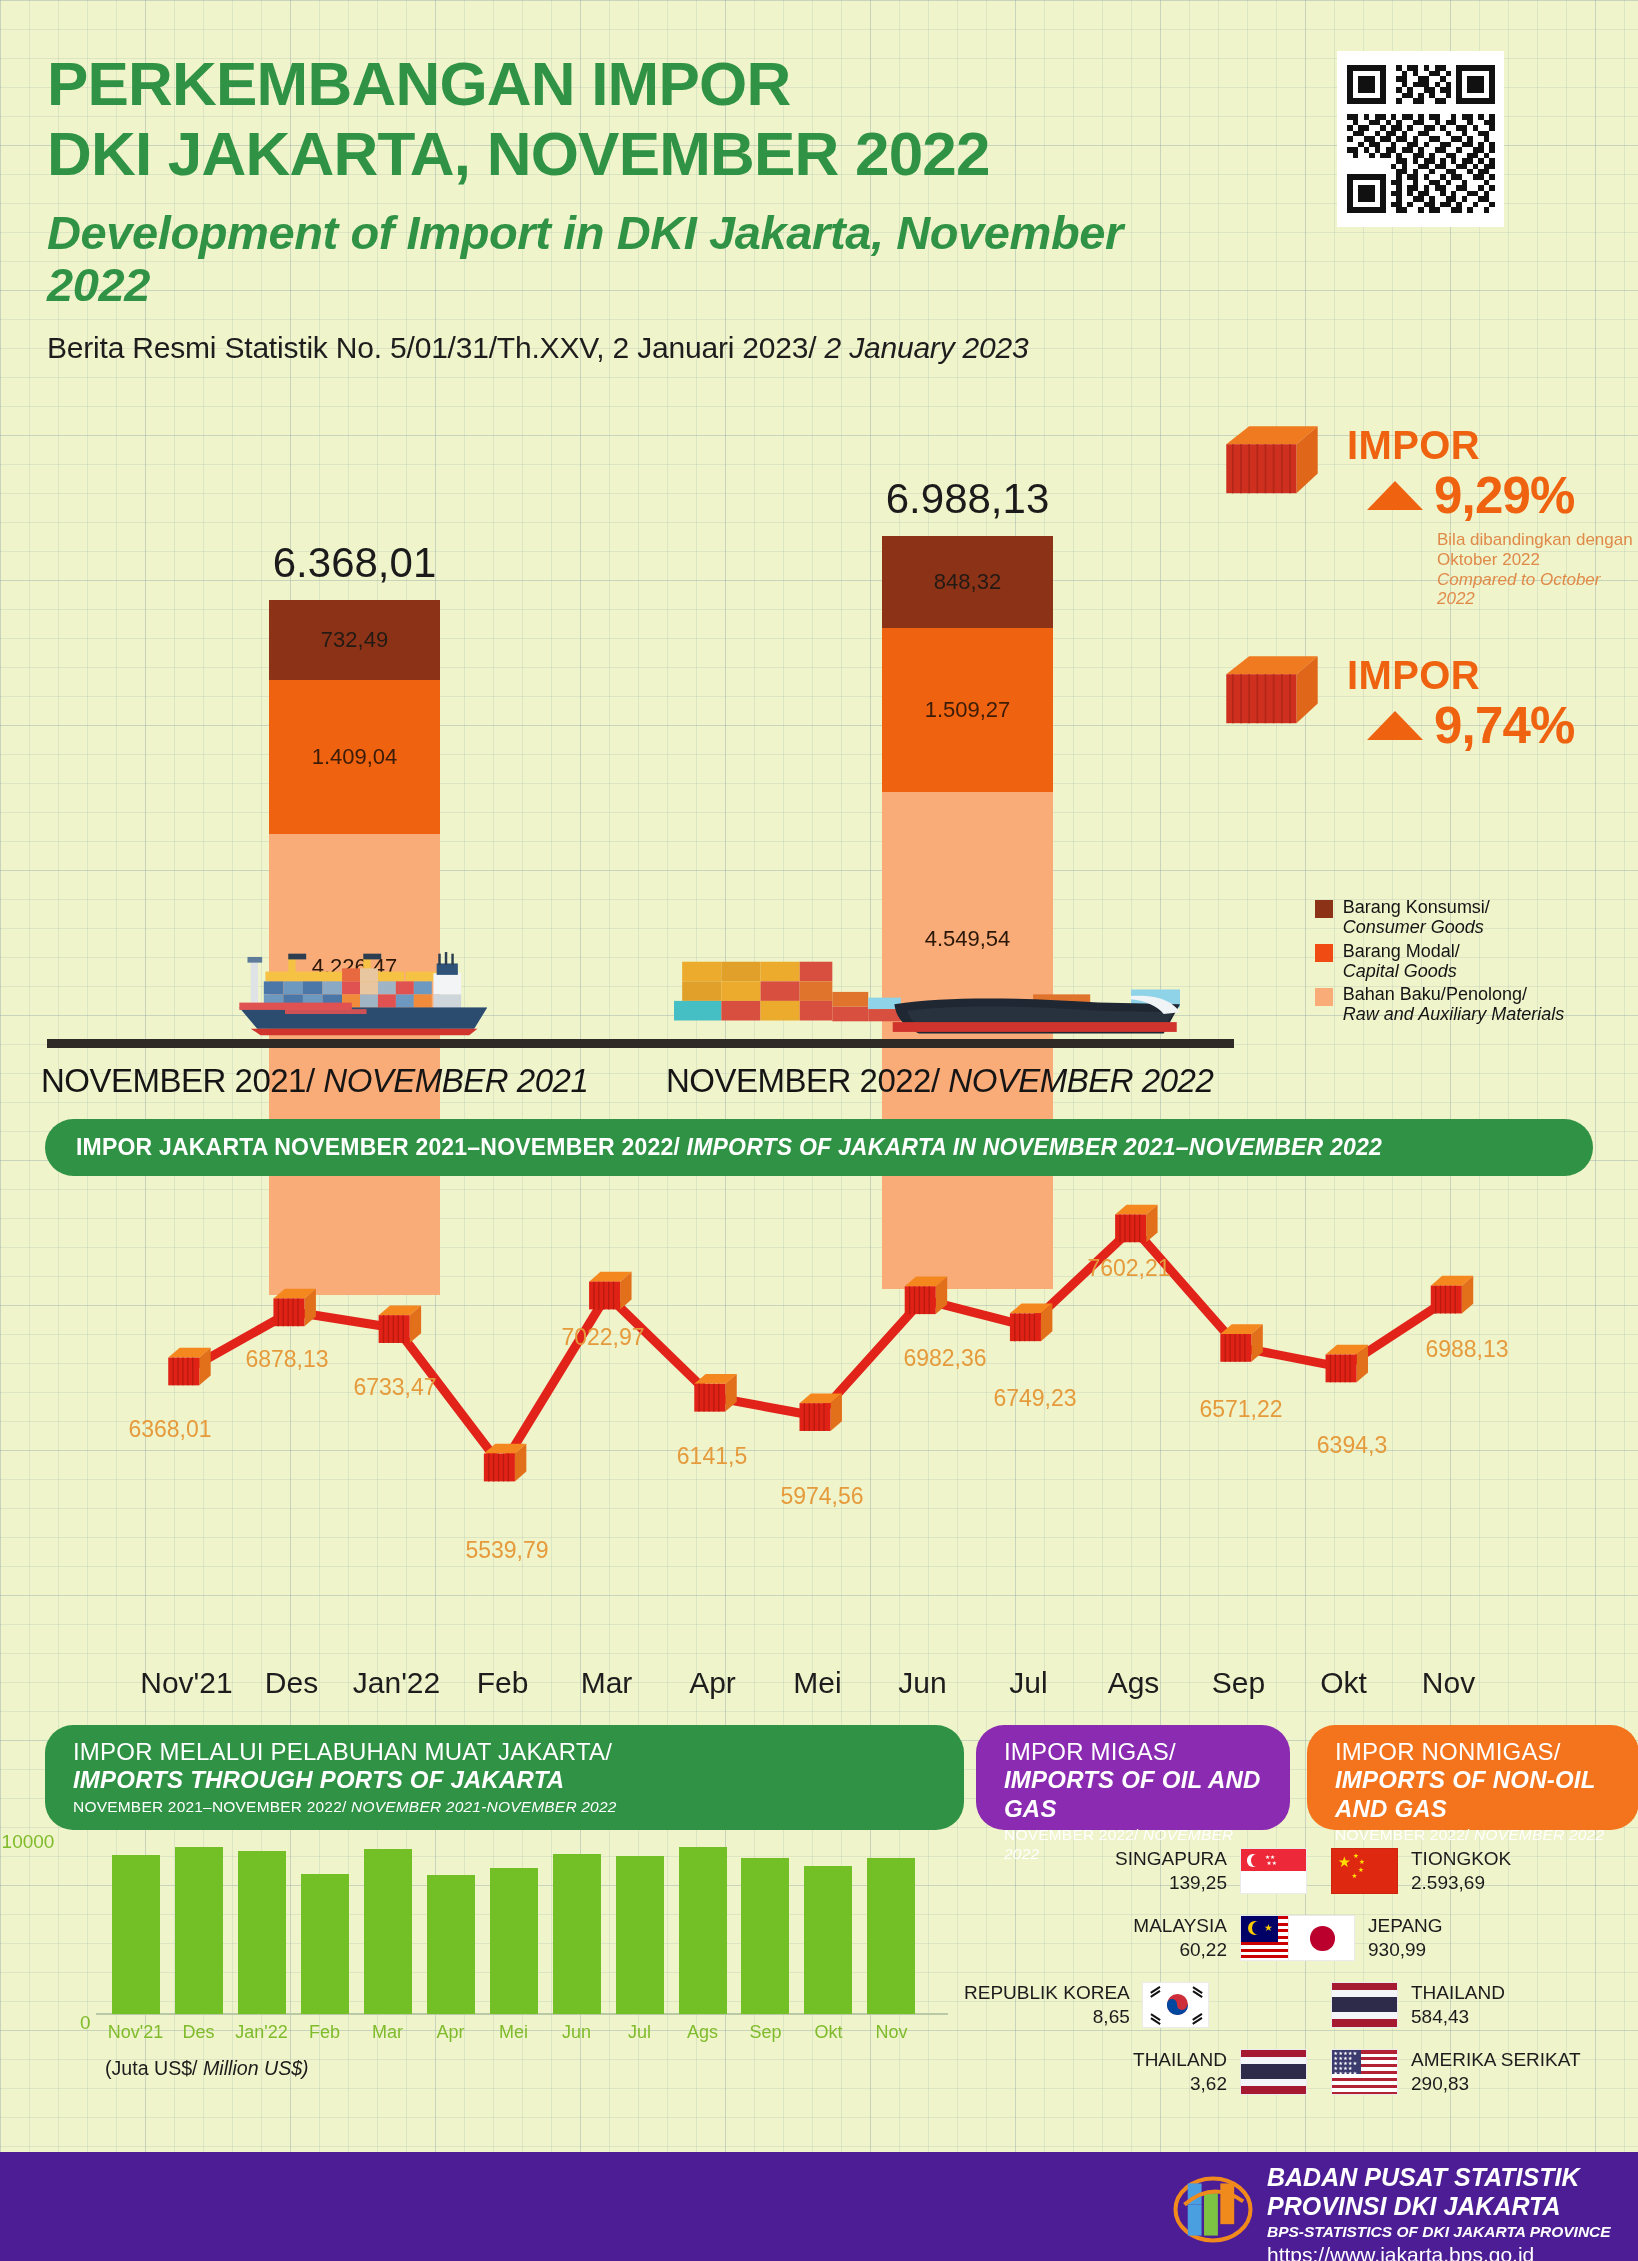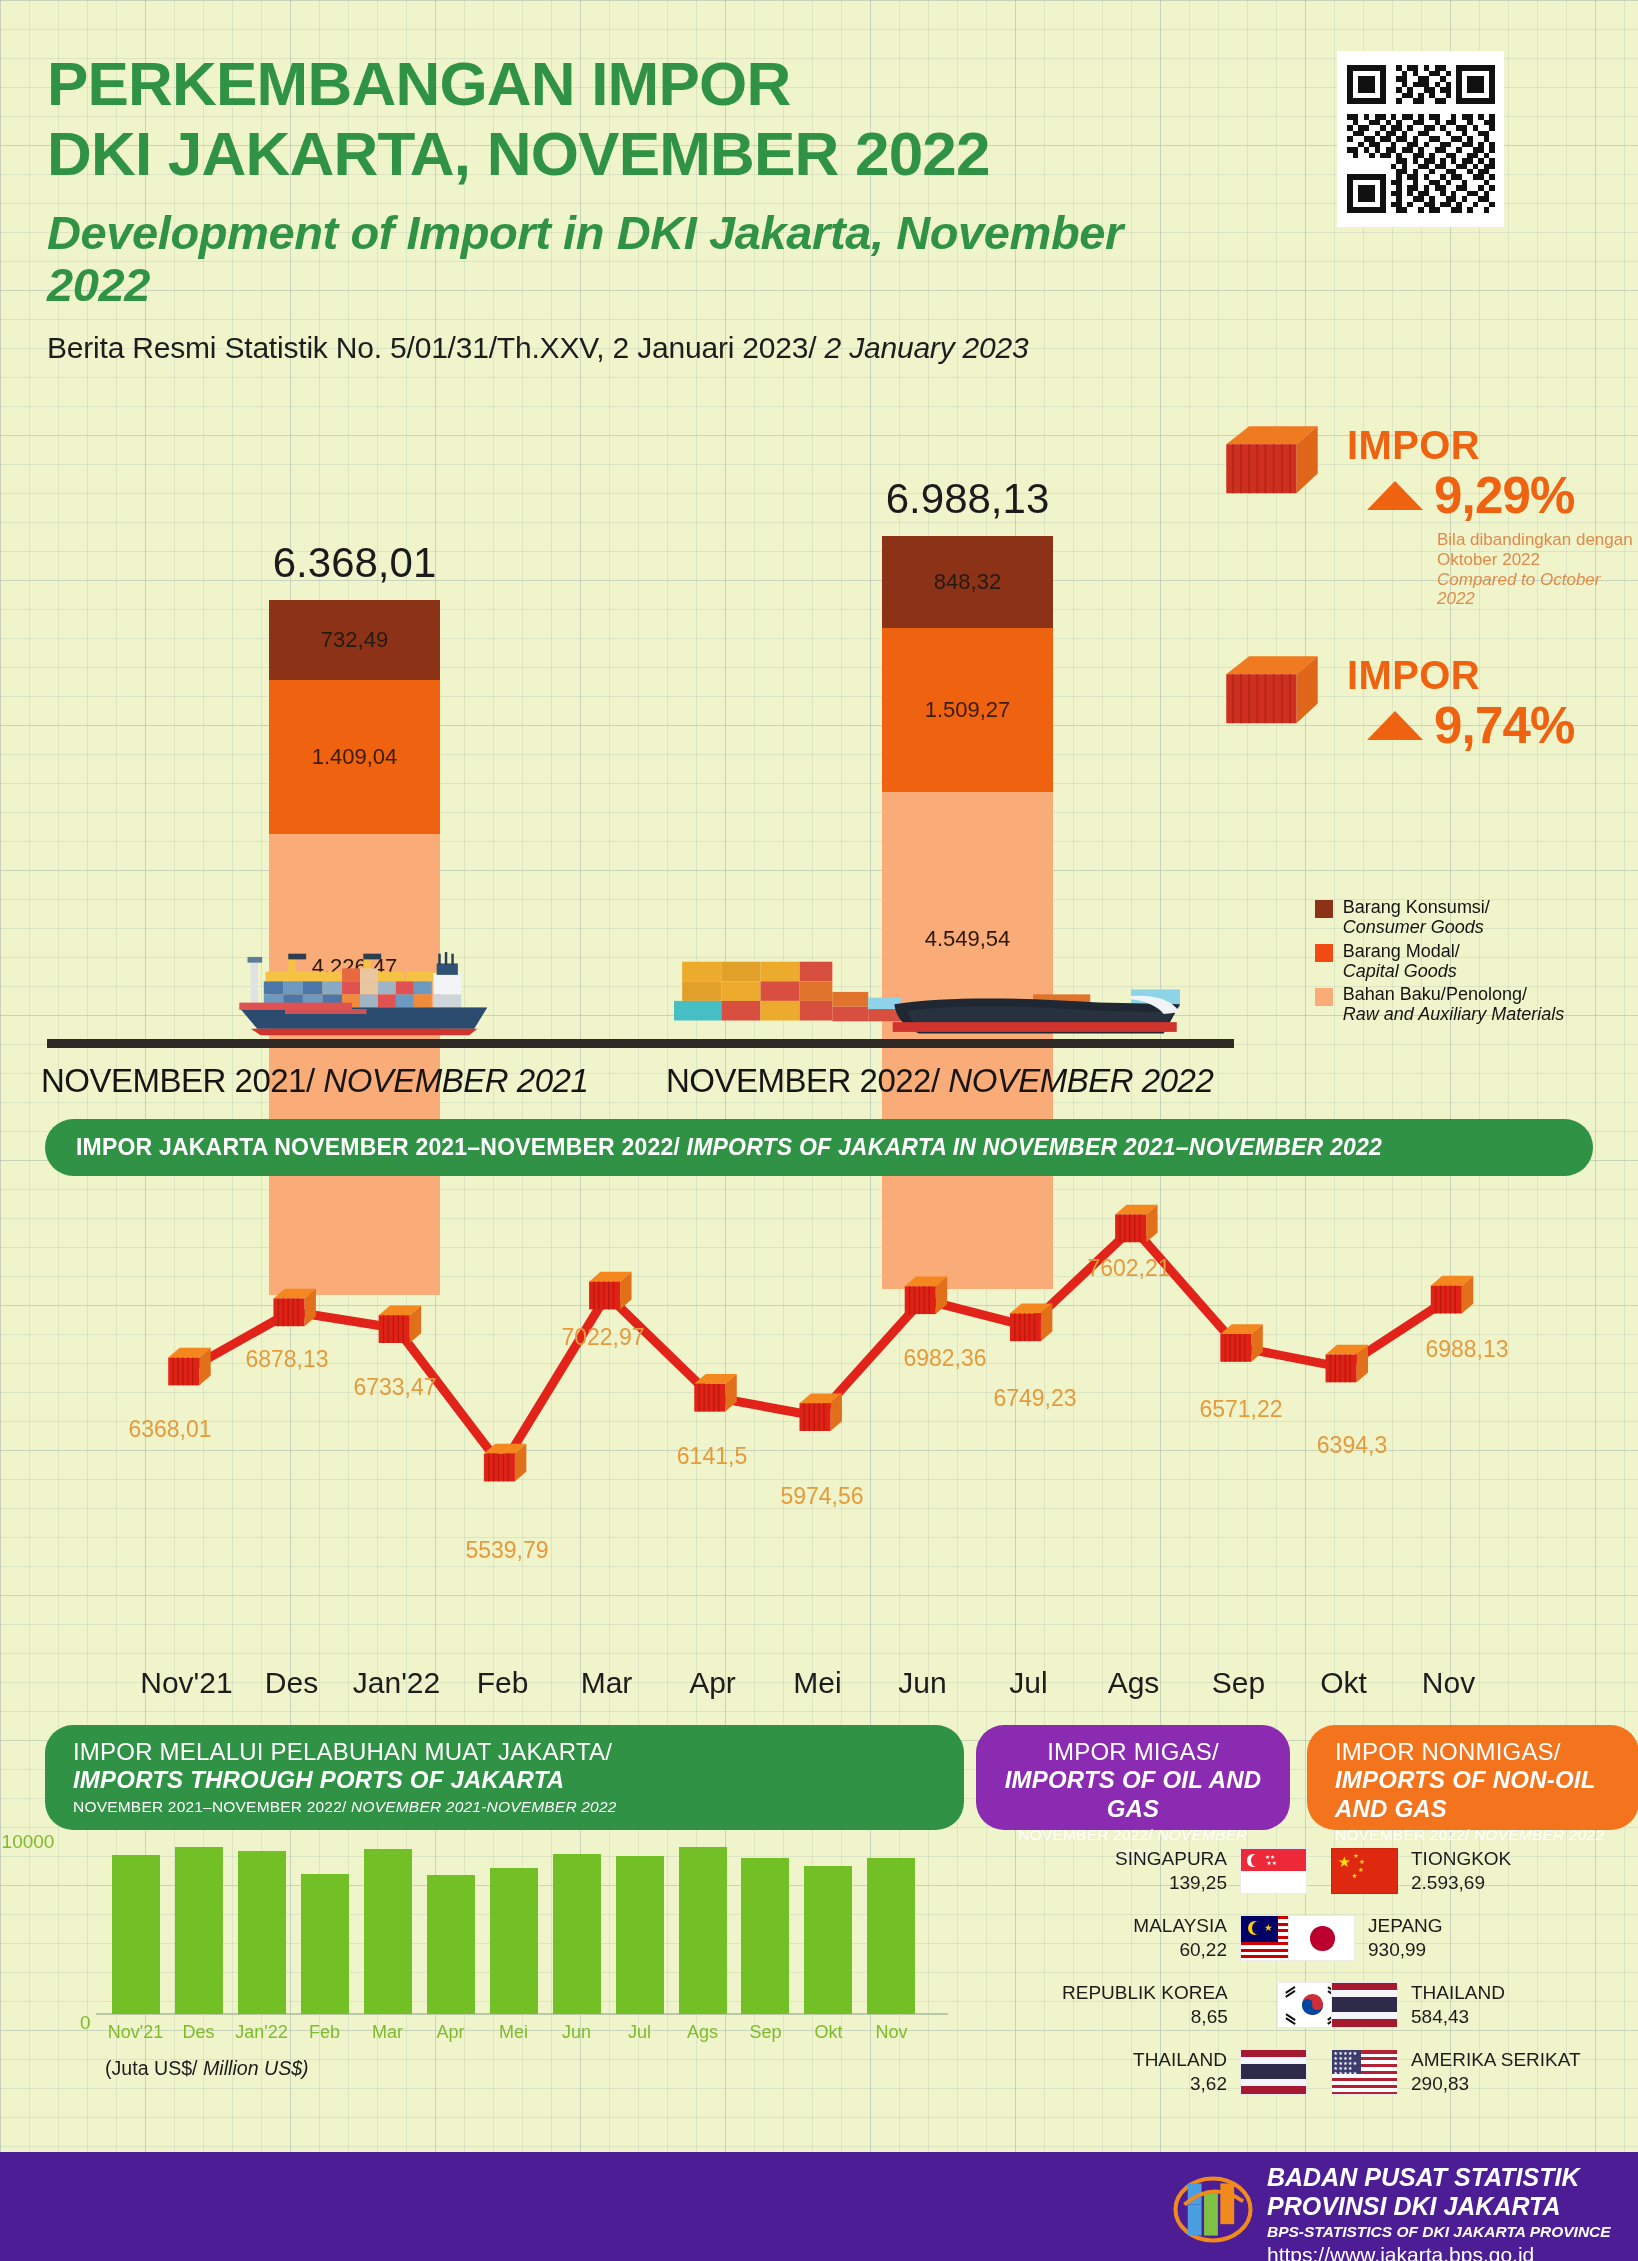--- a/index.html
+++ b/index.html
@@ -108,21 +108,21 @@
   #months{left:0;top:1666px;width:1639px;height:49px;}
   .mlbl{position:absolute;font-size:30px;color:#1d1d1d;text-align:center;}
 
   
   .panel{position:absolute;border-radius:28px;color:#fff;padding:13px 24.5px 11.4px 28px;box-sizing:border-box;}
   .panel .p1{font-size:24px;font-weight:normal;line-height:1.18;letter-spacing:0.2px;}
   .panel .p2{font-size:24px;font-weight:bold;font-style:italic;line-height:1.18;letter-spacing:0.2px;}
   .panel .p3{font-size:15.5px;line-height:1.2;margin-top:3.3px;letter-spacing:0.2px;}
   .panel .p3 i{font-style:italic;}
   #panel-ports{left:45px;top:1725px;width:919px;height:105px;background:#2f9244;}
-  #panel-migas{left:976px;top:1725px;width:314px;height:105px;background:#8b2bb2;text-align:center;padding-right:28px;}
+  #panel-migas{left:976px;top:1725px;width:314px;height:105px;background:#8b2bb2;text-align:left;padding-right:28px;}
   #panel-non{left:1307px;top:1725px;width:332px;height:105px;background:#f3741c;}
 
   
   #gbars{left:0px;top:1837px;width:972px;height:278px;}
   .gb{position:absolute;background:#72bf26;bottom:0;}
   .gbaxis{position:absolute;left:96px;right:24.5px;height:1.6px;background:#b9c9a5;}
   .gblbl{position:absolute;font-size:18px;color:#7fbb2b;text-align:center;}
   .gbytick{position:absolute;font-size:19px;color:#7fbb2b;}
   .gbnote{position:absolute;font-size:19.6px;color:#1c1c1c;}
   .gbnote i{font-style:italic;}
@@ -826,21 +826,21 @@
     </div>
     <div class="flag">
       <div style="position:absolute;inset:0;background:repeating-linear-gradient(#CC0001 0 3.3px,#fff 3.3px 6.5px);"></div>
       <div style="position:absolute;left:0;top:0;width:37px;height:26px;background:#010066;"></div>
       <div style="position:absolute;left:6.5px;top:5.7px;width:14px;height:14px;border-radius:50%;background:#FFCC00;"></div>
       <div style="position:absolute;left:10.6px;top:5.7px;width:13px;height:14px;border-radius:50%;background:#010066;"></div>
       <div style="position:absolute;left:23px;top:7.3px;color:#FFCC00;font-size:9.8px;line-height:9.8px;">★</div>
     </div>
   </div>
 
-  <div class="ctry left" style="left:1062px;top:1981px;width:282px;justify-content:space-between;gap:12px;">
+  <div class="ctry left" style="left:964px;top:1981px;width:282px;justify-content:flex-start;gap:12px;">
     <div class="txt">
       <div>REPUBLIK KOREA</div>
       <div class="v">8,65</div>
     </div>
     <div class="flag" style="background:#fff;">
       <div style="position:absolute;left:24px;top:11.4px;width:21px;height:21px;border-radius:50%;background:#CD2E3A;"></div>
       <div style="position:absolute;left:24px;top:22px;width:21px;height:10.6px;border-radius:0 0 21px 21px;background:#0047A0;"></div>
       <div style="position:absolute;left:24px;top:16.7px;width:10.6px;height:10.6px;border-radius:50%;background:#0047A0;"></div>
       <div style="position:absolute;left:34px;top:16.7px;width:10.6px;height:10.6px;border-radius:50%;background:#CD2E3A;"></div>
       <div style="position:absolute;left:7.3px;top:6.5px;width:10.6px;height:2.4px;background:#111;transform:rotate(-33deg);"></div>

